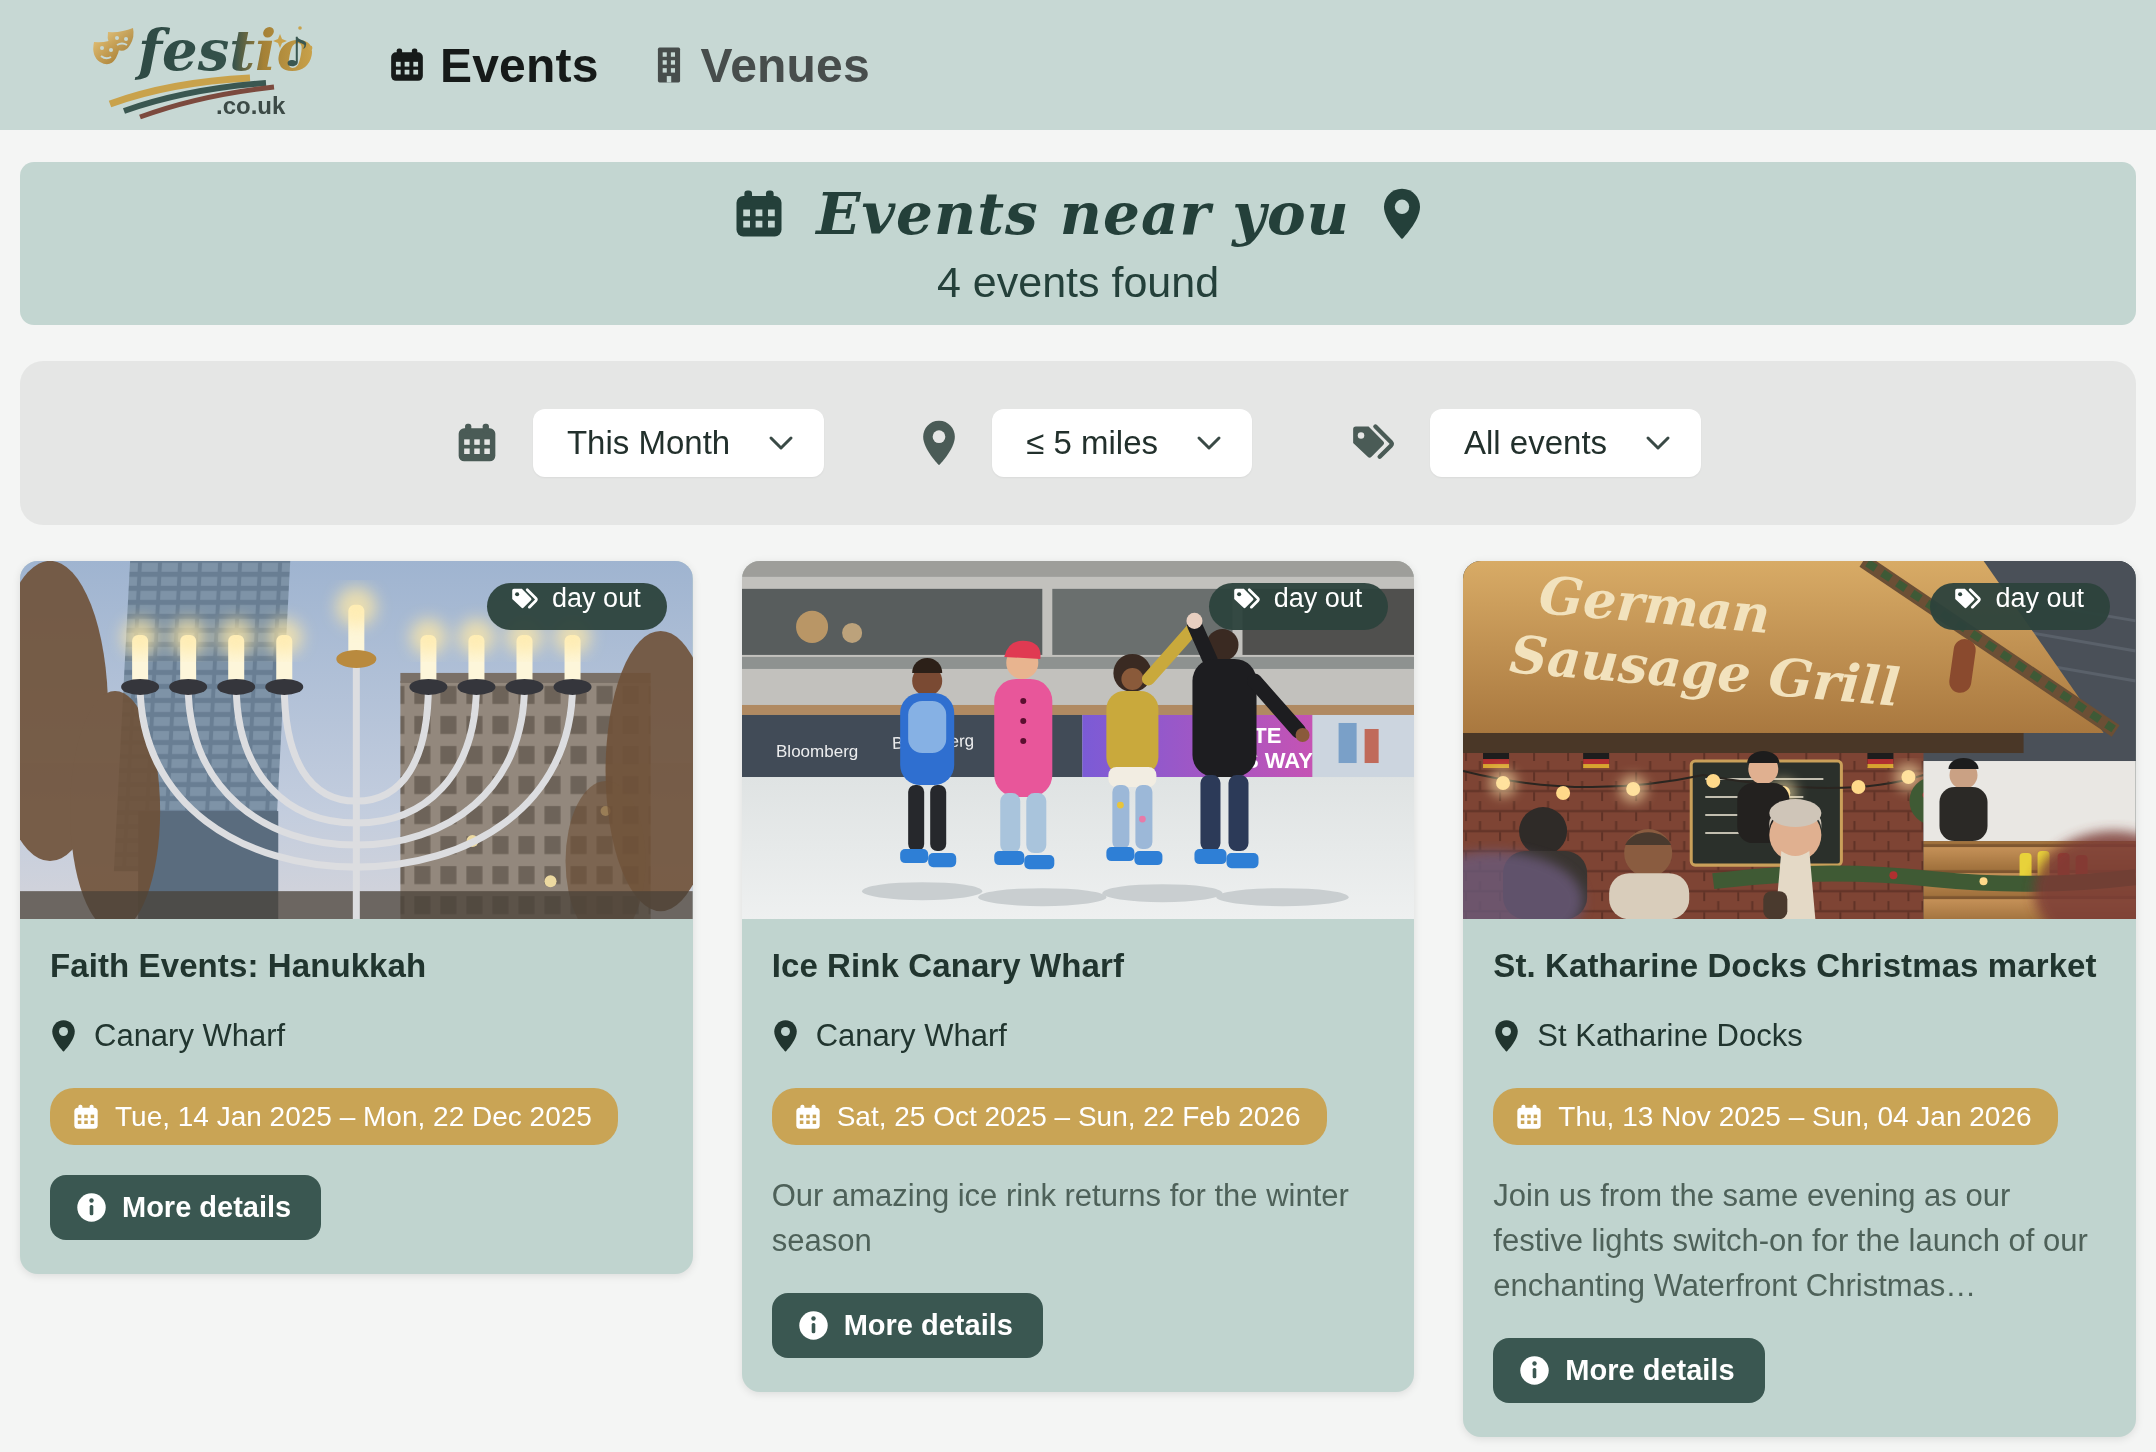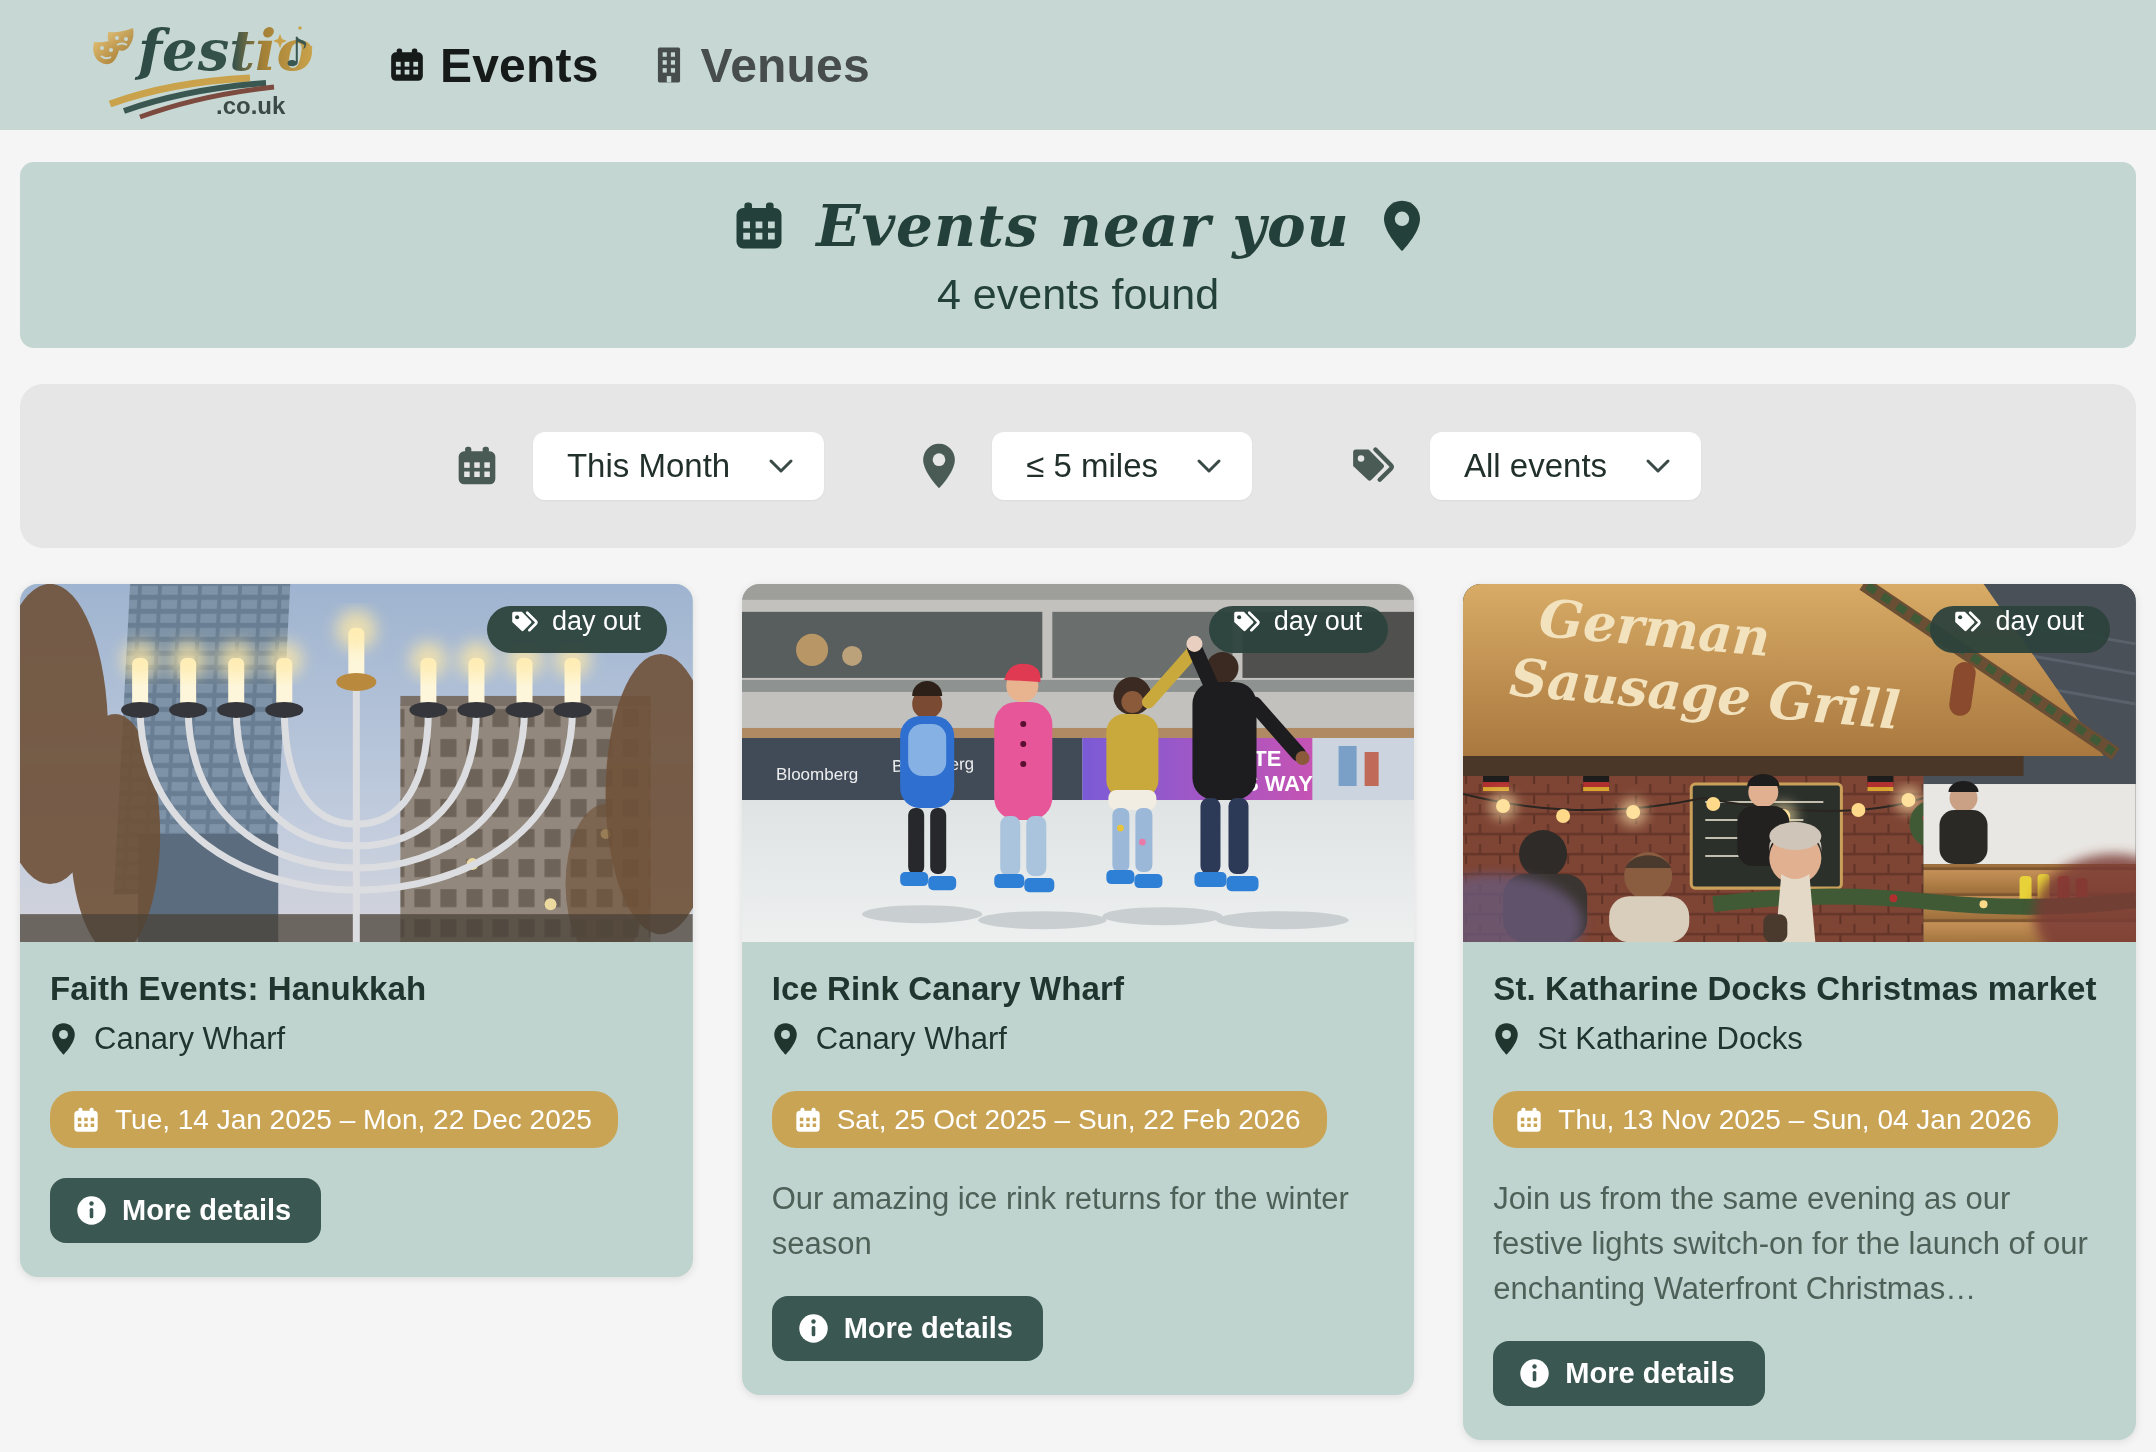--- a/index.html
+++ b/index.html
@@ -21,21 +21,21 @@
   }
   .logo { display: block; cursor: pointer; }
   .nav-items { display: flex; align-items: center; gap: 52px; margin-left: 72px; }
   .nav-item { display: flex; align-items: center; gap: 14px; cursor: pointer; }
   .nav-item .lbl { font-size: 48px; font-weight: 600; color: #161a19; letter-spacing: .2px; }
   .nav-item.secondary .lbl { color: #474d4c; }
 
   
   .hero {
     margin: 32px 20px 0;
-    height: 186px;
+    height: 163px;
     background: #c3d6d1;
     border-radius: 14px;
     display: flex;
     flex-direction: column;
     align-items: center;
     justify-content: center;
     gap: 10px;
   }
   .hero-title-row { display: flex; align-items: center; gap: 30px; }
   .hero-title {
@@ -100,21 +100,21 @@
     display: flex;
     align-items: center;
     gap: 13px;
     padding: 0 26px 16px 22px;
     color: #fff;
     font-size: 27px;
     font-weight: 500;
   }
   .card-body { padding: 28px 30px 34px; }
   .card-title { font-size: 33px; font-weight: 600; color: #21352f; letter-spacing: .1px; }
-  .card-loc { margin-top: 13px; display: flex; align-items: center; gap: 17px; font-size: 31px; color: #21352f; }
+  .card-loc { margin-top: 33px; display: flex; align-items: center; gap: 17px; font-size: 31px; color: #21352f; }
   .date-pill {
     margin-top: 34px;
     display: inline-flex;
     align-items: center;
     gap: 15px;
     height: 57px;
     background: #c9a455;
     border-radius: 24px;
     padding: 0 26px 0 22px;
     color: #ffffff;

